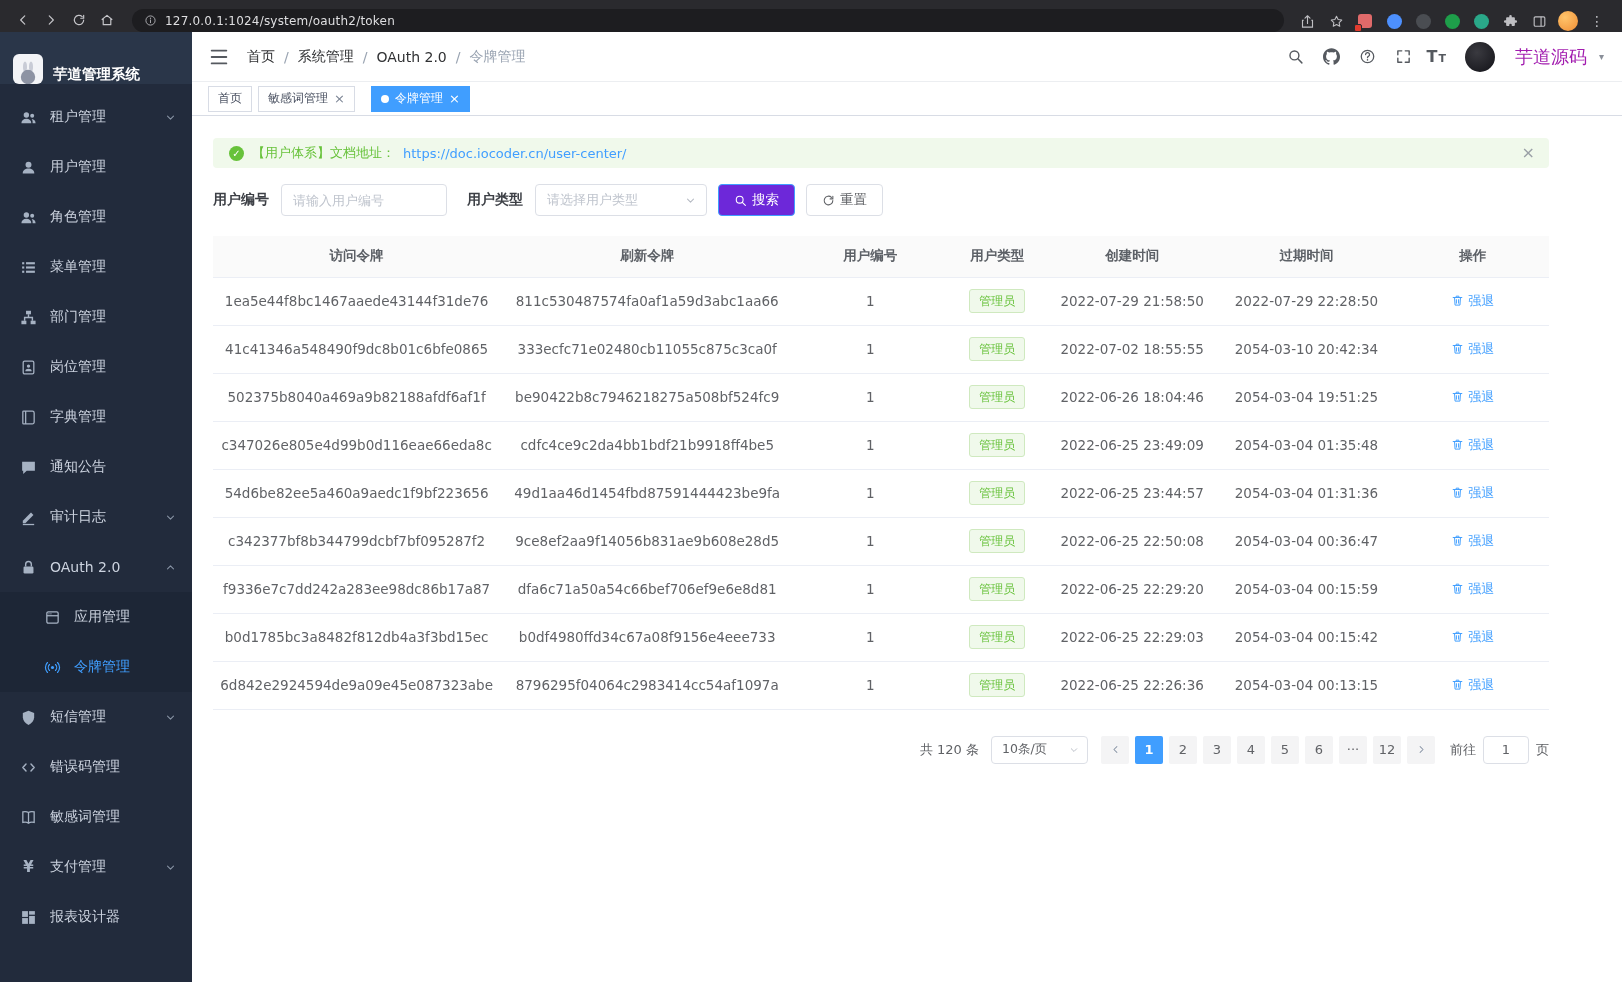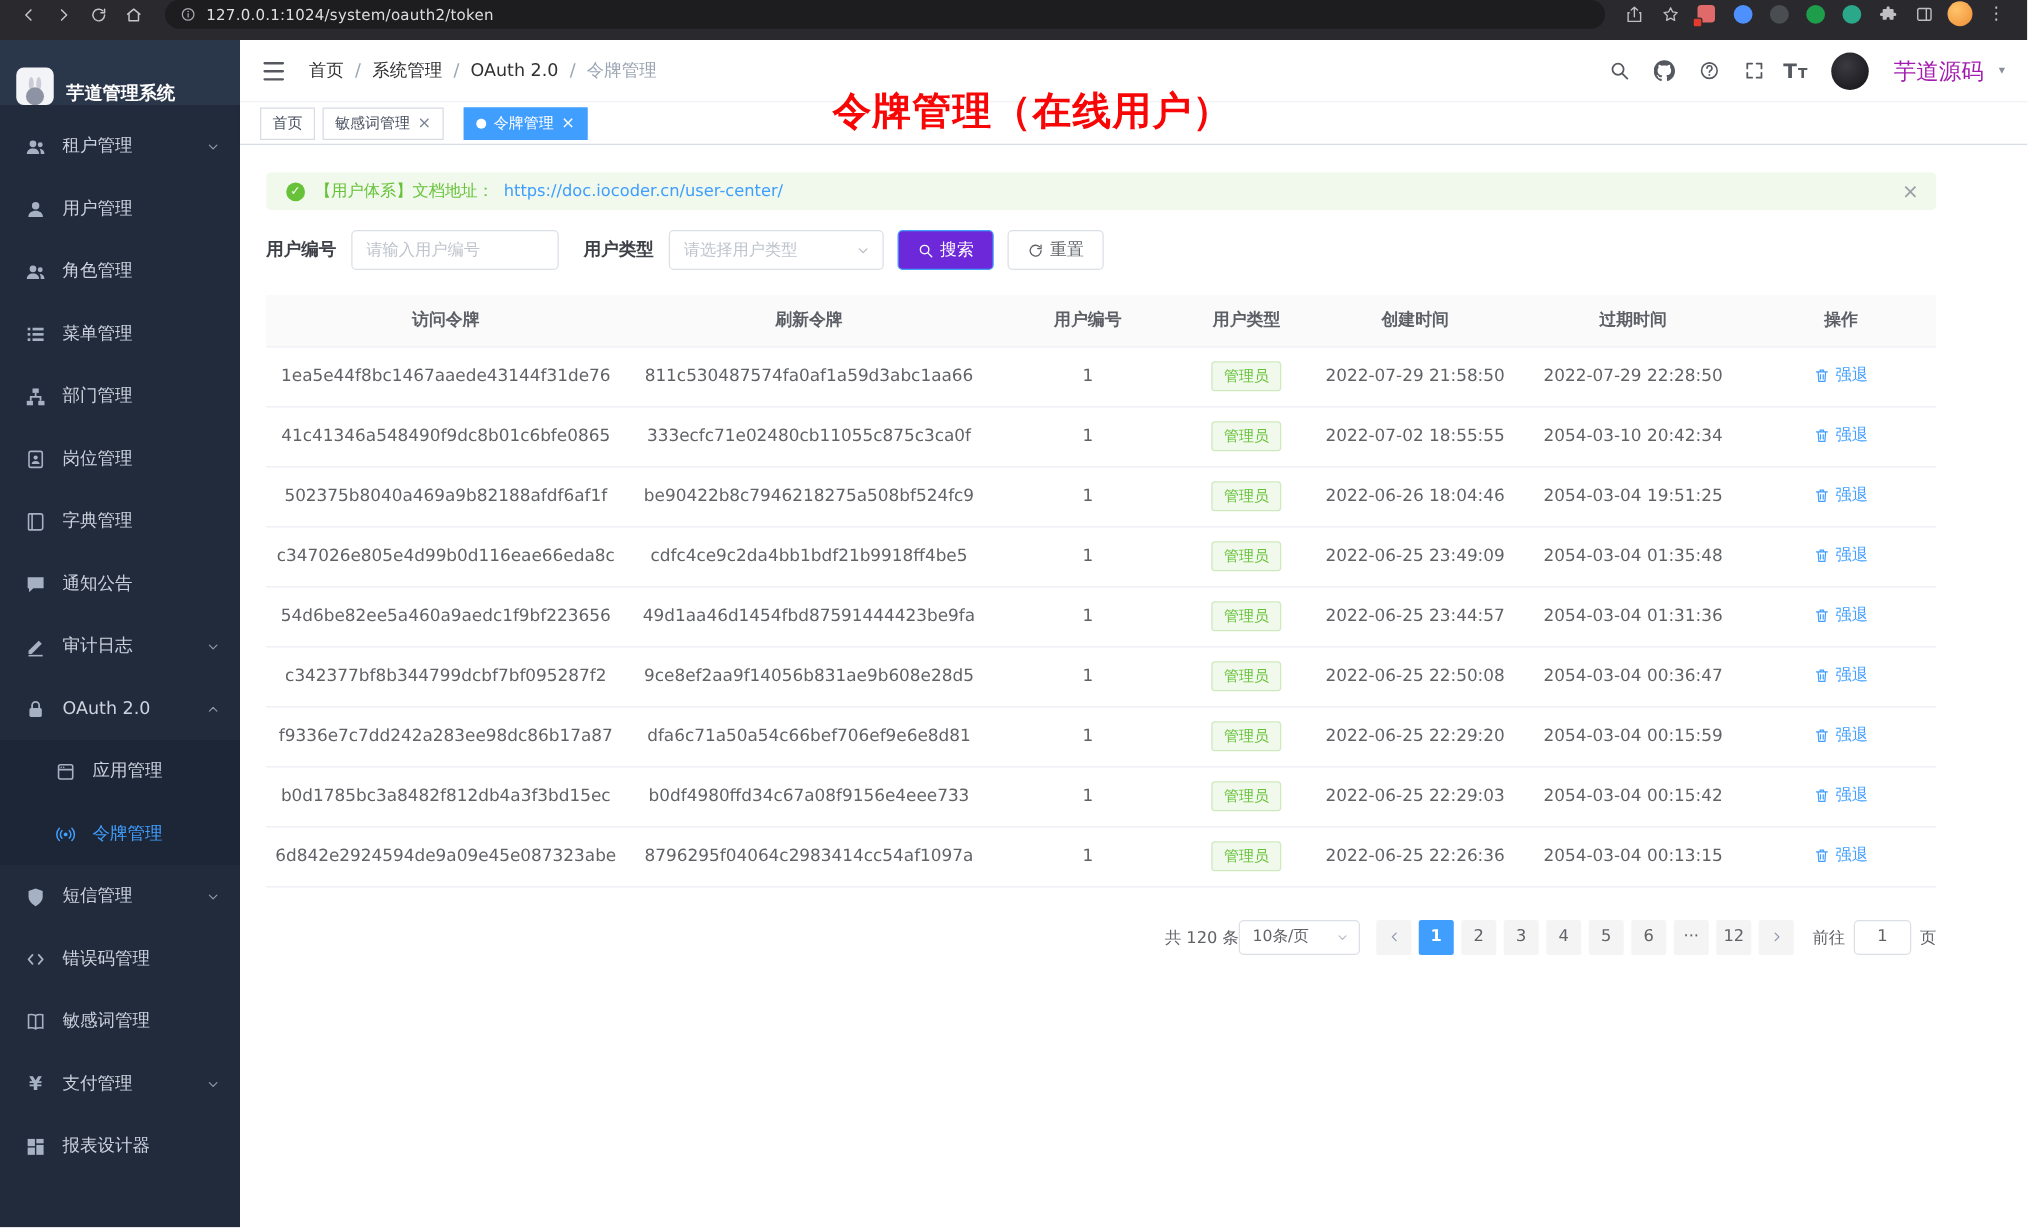--- a/index.html
+++ b/index.html
@@ -1,21 +1,21 @@
 <!DOCTYPE html>
 <html><head>
 <meta charset="utf-8">
 <style>
   *{margin:0;padding:0;box-sizing:border-box}
   html,body{background:#fff}
   body{font-family:"DejaVu Sans","Liberation Sans",sans-serif;-webkit-font-smoothing:antialiased}
   .screen{position:relative;width:1622px;height:982px;overflow:hidden;background:#fff}
 
   
-  .chrome{height:32px;background:#2a2a2e;display:flex;align-items:flex-start;padding:0 10px;gap:2px}
+  .chrome{height:32px;background:#2a2a2e;display:flex;align-items:flex-end;padding:0 10px;gap:2px}
   .cbtn{width:26px;height:24px;display:flex;align-items:center;justify-content:center;color:#c6c6ca;border-radius:4px;cursor:pointer}
   .cbtn svg{width:14px;height:14px}
   .urlbar{flex:1;height:23px;margin:0 10px;background:#1d1d20;border-radius:12px;display:flex;align-items:center;padding:0 12px;gap:8px;color:#a9a9ad;font-size:12px;cursor:text}
   .urlbar svg{width:13px;height:13px;flex-shrink:0}
   .url-text{color:#dfdfe1;letter-spacing:.2px;white-space:nowrap}
   .chrome-right{display:flex;align-items:center;gap:7px;padding-right:4px}
   .cicon{width:22px;height:22px;display:flex;align-items:center;justify-content:center;color:#bfbfc3;font-size:14px;cursor:pointer;position:relative}
   .cicon svg{width:15px;height:15px}
   .dotico{width:15px;height:15px;border-radius:50%;display:inline-block}
   .ext-sq{width:14px;height:14px;border-radius:3px;background:#e06a6a;display:inline-block}
@@ -91,21 +91,21 @@
   .btn.primary{background:#6d28d9;border-color:#409eff;color:#fff}
 
   table.tokens{width:100%;border-collapse:collapse;margin-top:20px;table-layout:fixed}
   .tokens th{height:41px;background:#fafafa;color:#5c6066;font-weight:700;font-size:13.5px;border-bottom:1px solid #ebeef5;white-space:nowrap}
   .tokens td{height:48px;color:#606266;font-size:13.5px;border-bottom:1px solid #ebeef5;text-align:center;white-space:nowrap;overflow:hidden}
   .tag-success{display:inline-block;padding:2px 9px;background:#f0f9eb;border:1px solid #cfe9bf;color:#67c23a;font-size:12px;border-radius:3px;line-height:1.5}
   .op-link{color:#409eff;display:inline-flex;align-items:center;gap:4px;cursor:pointer;font-size:13px}
   .op-link svg{width:13px;height:13px}
 
   .pagination{display:flex;align-items:center;justify-content:flex-end;margin-top:26px;font-size:13px;color:#606266}
-  .ptotal{white-space:nowrap}
+  .ptotal{margin-right:12px;white-space:nowrap}
   .psize{width:97px;height:28px;border:1px solid #dcdfe6;border-radius:4px;display:flex;align-items:center;justify-content:space-between;padding:0 8px 0 10px;margin-right:10px;cursor:pointer;font-size:12.5px;background:#fff}
   .psize .chev{width:10px;height:10px}
   .pbtn{min-width:28px;height:28px;border:none;background:#f4f4f5;color:#606266;border-radius:2px;margin:0 3px;font-size:13px;cursor:pointer;font-family:inherit;display:inline-flex;align-items:center;justify-content:center}
   .pbtn.active{background:#409eff;color:#fff;font-weight:700}
   .pbtn.nav svg{width:11px;height:11px}
   .pbtn.nav.prev{color:#bcc0c7}
   .pgoto{margin-left:12px;display:flex;align-items:center;gap:7px;white-space:nowrap}
   .pgoto input{width:46px;height:28px;border:1px solid #dcdfe6;border-radius:4px;text-align:center;font-size:13px;color:#606266;outline:none;font-family:inherit}
 
   .annotation{position:absolute;left:666px;top:68px;font-size:31px;font-weight:700;color:#f80505;white-space:nowrap;pointer-events:none;letter-spacing:1px}
@@ -801,14 +801,13 @@
             <span>前往</span>
             <input value="1" style="">
             <span>页</span>
           </span>
         </div>
 
       </section>
     </div>
   </div>
 
-  <div class="annotation">令牌管理（在线用户）</div>
 </div>
 
 </body></html>

